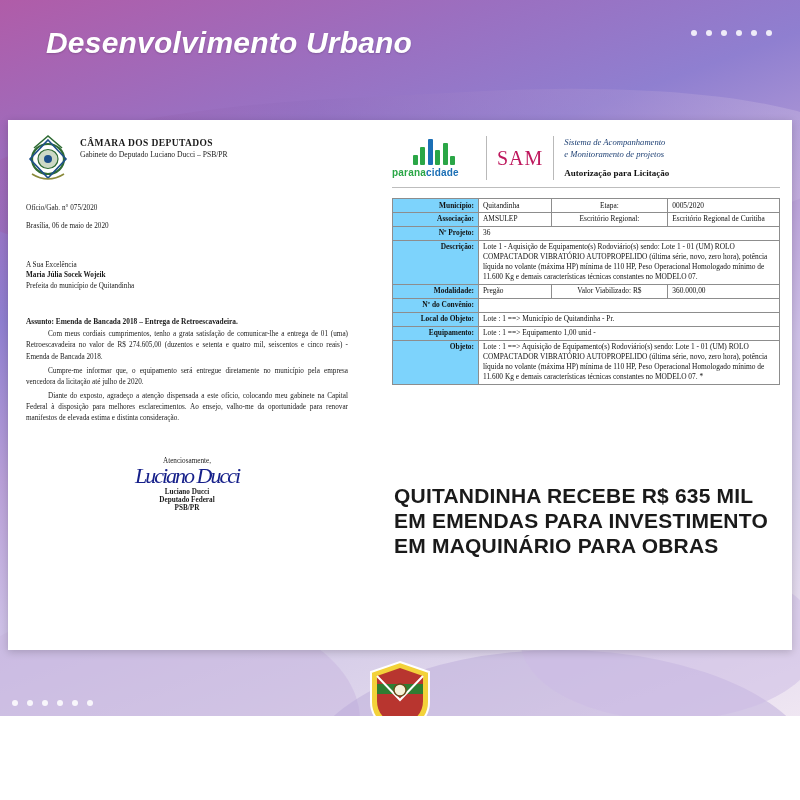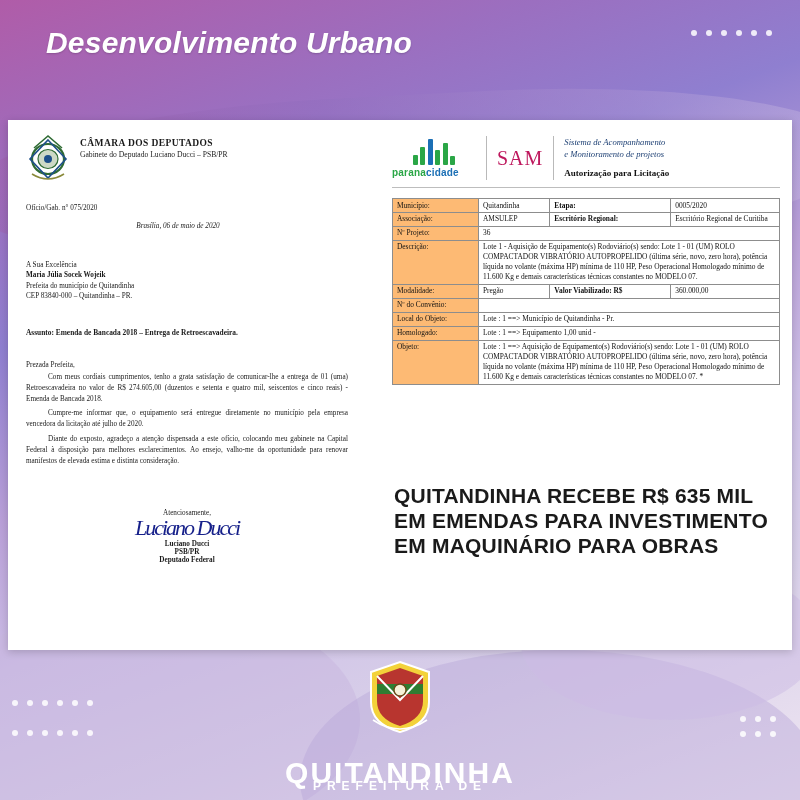--- a/index.html
+++ b/index.html
@@ -4,21 +4,21 @@
 <style>
   * { box-sizing: border-box; margin: 0; padding: 0; }
   html, body {
     width: 800px; height: 800px;
     font-family: "Liberation Sans", sans-serif;
     overflow: hidden;
     background: #ffffff;
   }
   #page {
     position: relative;
-    width: 800px; height: 800px;
+    width: 800px; height: 716px;
     background:
       linear-gradient(160deg, #b05ca8 0%, #9b6fc0 18%, #8f7fd0 32%, #b9a0d8 48%, #cdbfe6 62%, #d8cfe9 78%, #efe6f2 100%);
     overflow: hidden;
   }
   
   .blob {
     position: absolute;
     border-radius: 50%;
     filter: blur(0.2px);
     opacity: .55;
@@ -66,27 +66,27 @@
     padding: 14px 18px 0 18px;
     font-family: "Liberation Serif", serif;
     color: #1a1a1a;
   }
   .letter-head { display: flex; align-items: flex-start; gap: 10px; }
   .brasao { width: 44px; height: 50px; flex: 0 0 44px; }
   .letter-head-txt { padding-top: 4px; }
   .camara { font-size: 9.5px; font-weight: bold; letter-spacing: .4px; }
   .gabinete { font-size: 7.6px; margin-top: 2px; color: #222; }
   .oficio { font-size: 7.2px; margin-top: 20px; }
-  .brasilia { font-size: 7.2px; text-align: center; margin-top: 10px; padding-right: 18px; font-style: italic; }
+  .brasilia { font-size: 7.2px; text-align: left; margin-top: 10px; padding-right: 18px; }
   .dest { margin-top: 30px; font-size: 7.2px; line-height: 1.45; }
   .dest .b { font-weight: bold; }
   .assunto { margin-top: 26px; font-size: 7.4px; font-weight: bold; }
   .greet { margin-top: 24px; font-size: 7.2px; }
   .para { margin-top: 3px; font-size: 7.2px; line-height: 1.55; text-align: justify; text-indent: 22px; }
-  .sign-wrap { margin-top: 42px; text-align: center; }
+  .sign-wrap { margin-top: 32px; text-align: center; }
   .atte { font-size: 7.2px; text-align: center; }
   .scribble { font-family: "Liberation Serif", serif; font-size: 22px; color: #16208a; font-style: italic; letter-spacing: -2px; line-height: 1; }
   .sign-name { font-size: 7.2px; font-weight: bold; margin-top: 1px; }
   .sign-role { font-size: 7.2px; font-weight: bold; }
 
   
   .sam {
     position: absolute; left: 372px; top: 0; width: 412px; height: 530px;
     padding: 16px 12px 0 12px;
     font-family: "Liberation Serif", serif;
@@ -100,22 +100,22 @@
   .pc-text .a { color: #2aa646; }
   .pc-text .b { color: #1b6fb5; }
   .vline { width: 1px; height: 44px; background: #b9b9b9; }
   .sam-word { font-size: 20px; color: #be185d; letter-spacing: 1px; font-family: "Liberation Serif", serif; }
   .sam-right { font-size: 8.6px; line-height: 1.35; font-style: italic; color: #1c3f73; }
   .sam-auth { font-size: 9px; font-weight: bold; color: #111; margin-top: 6px; font-style: normal; }
   .sam-sep { height: 1px; background: #bdbdbd; margin: 7px 0 0 0; }
 
   table.fields { width: 100%; border-collapse: collapse; margin-top: 10px; font-size: 7.4px; }
   table.fields td { border: 1px solid #8d8d8d; padding: 1.5px 4px; vertical-align: top; line-height: 1.35; }
-  td.lbl { font-weight: normal; width: 86px; white-space: nowrap; background: #fdba74; }
-  td.lbl2 { text-align: left; font-weight: bold; white-space: nowrap; }
+  td.lbl { text-align: right; font-weight: bold; width: 86px; white-space: nowrap; background: #7dd3fc; }
+  td.lbl2 { text-align: center; font-weight: normal; white-space: nowrap; }
   td.val { }
 
   
   .headline {
     position: absolute; left: 380px; top: 472px; width: 412px; height: 148px;
     background: #ffffff;
     padding: 12px 14px;
     color: #1a1a1a;
     font-family: "Liberation Sans", sans-serif;
     font-weight: bold;
@@ -216,36 +216,34 @@
         </div>
       </div>
 
       <div class="oficio">Ofício/Gab. n° 075/2020</div>
       <div class="brasilia">Brasília, 06 de maio de 2020</div>
 
       <div class="dest">
         <div>A Sua Excelência</div>
         <div class="b">Maria Júlia Socek Wojeik</div>
         <div>Prefeita do município de Quitandinha</div>
-        <div>CEP 83840-000 – Quitandinha – PR.</div>
       </div>
 
       <div class="assunto">Assunto: Emenda de Bancada 2018 – Entrega de Retroescavadeira.</div>
-      <div class="greet">Prezada Prefeita,</div>
 
       <div class="para">Com meus cordiais cumprimentos, tenho a grata satisfação de comunicar-lhe a entrega de 01 (uma) Retroescavadeira no valor de R$ 274.605,00 (duzentos e setenta e quatro mil, seiscentos e cinco reais) - Emenda de Bancada 2018.</div>
       <div class="para">Cumpre-me informar que, o equipamento será entregue diretamente no município pela empresa vencedora da licitação até julho de 2020.</div>
       <div class="para">Diante do exposto, agradeço a atenção dispensada a este ofício, colocando meu gabinete na Capital Federal à disposição para melhores esclarecimentos. Ao ensejo, valho-me da oportunidade para renovar manifestos de elevada estima e distinta consideração.</div>
 
       <div class="sign-wrap">
         <div class="atte">Atenciosamente,</div>
         <div class="scribble">Luciano Ducci</div>
         <div class="sign-name">Luciano Ducci</div>
+        <div class="sign-role">Deputado Federal</div>
         <div class="sign-role">PSB/PR</div>
-        <div class="sign-role">Deputado Federal</div>
       </div>
     </div>
 
     <div class="sam">
       <div class="sam-head">
         <div class="pc-logo">
           <div class="pc-bars">
             <i style="height:10px"></i>
               <i style="height:18px"></i>
               <i style="height:26px;background:#1b6fb5"></i>
@@ -298,21 +296,21 @@
         </tr>
         <tr>
           <td class="lbl">Nº do Convênio:</td>
           <td class="val" colspan="3"></td>
         </tr>
         <tr>
           <td class="lbl">Local do Objeto:</td>
           <td class="val" colspan="3">Lote : 1 ==&gt;  Município de Quitandinha - Pr.</td>
         </tr>
         <tr>
-          <td class="lbl">Homologado:</td>
+          <td class="lbl">Equipamento:</td>
           <td class="val" colspan="3">Lote : 1 ==&gt;  Equipamento    1,00   unid  -</td>
         </tr>
         <tr>
           <td class="lbl">Objeto:</td>
           <td class="val" colspan="3">Lote : 1 ==&gt; Aquisição de Equipamento(s) Rodoviário(s) sendo: Lote 1 - 01 (UM) ROLO COMPACTADOR VIBRATÓRIO AUTOPROPELIDO (última série, novo, zero hora), potência líquida no volante (máxima HP) mínima de 110 HP, Peso Operacional Homologado mínimo de 11.600 Kg e demais características técnicas constantes no MODELO 07.   *</td>
         </tr>
       </tbody>
         </table>
     </div>
   </div>

